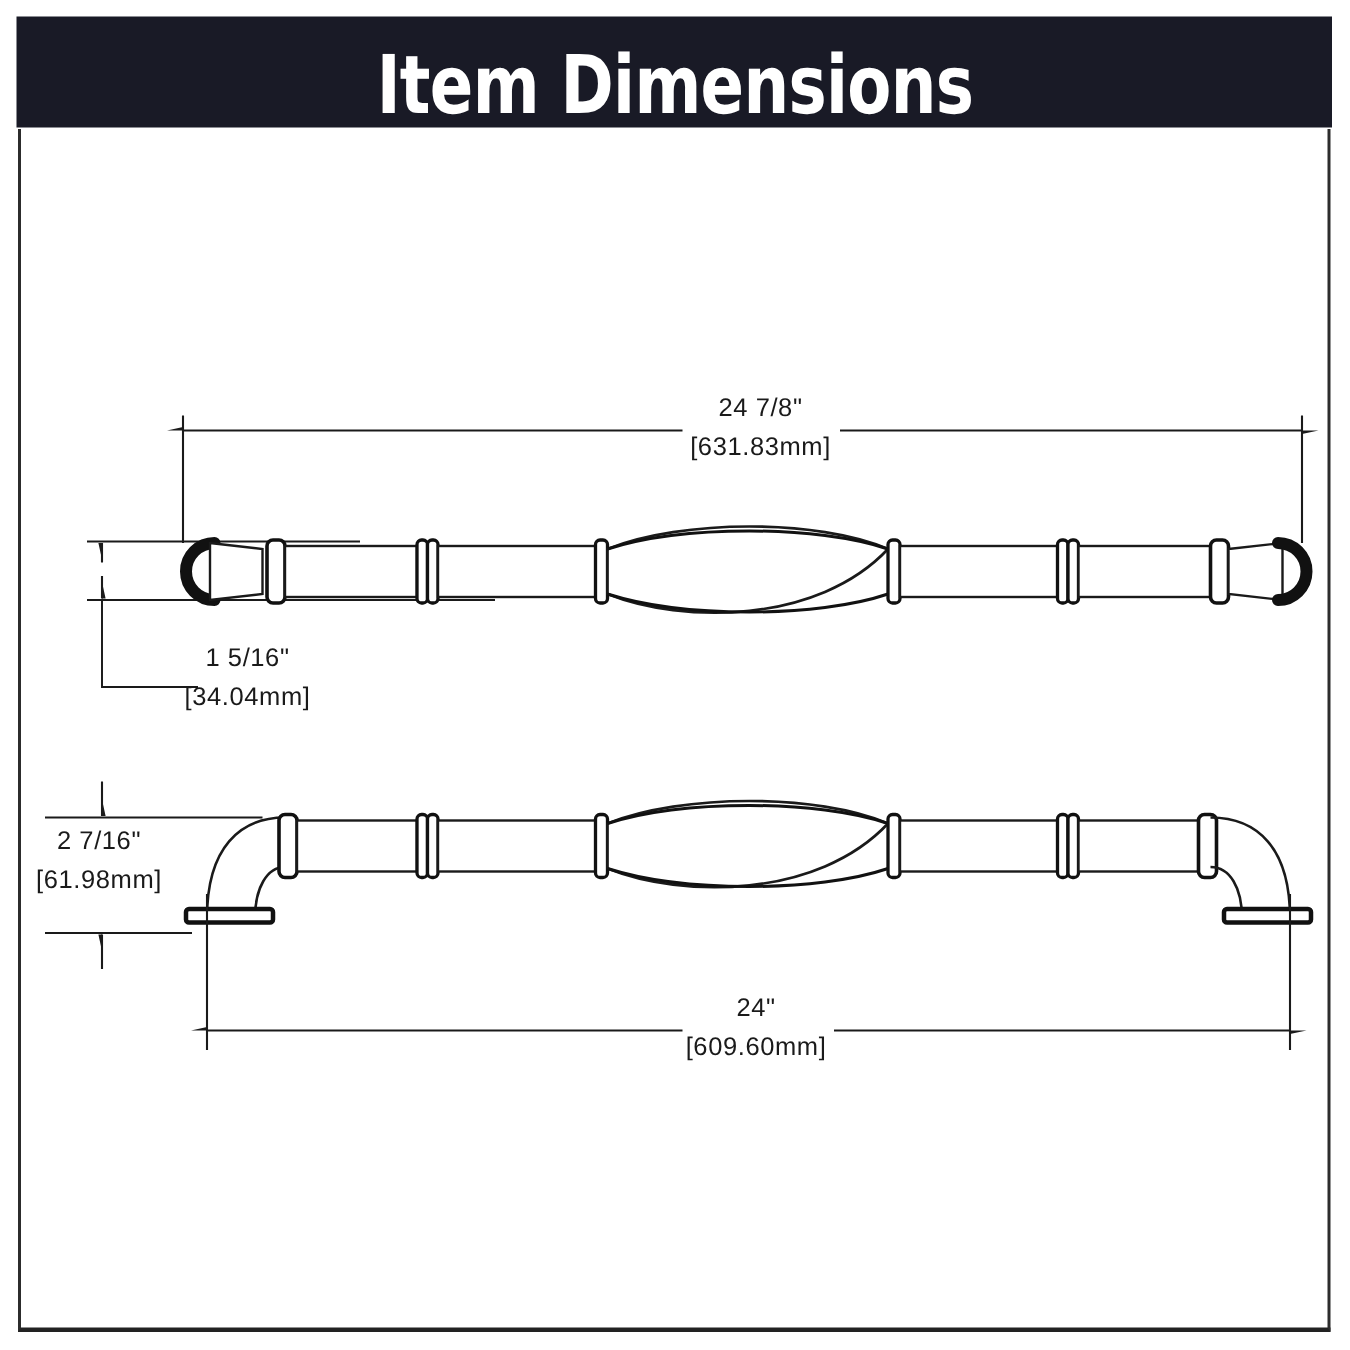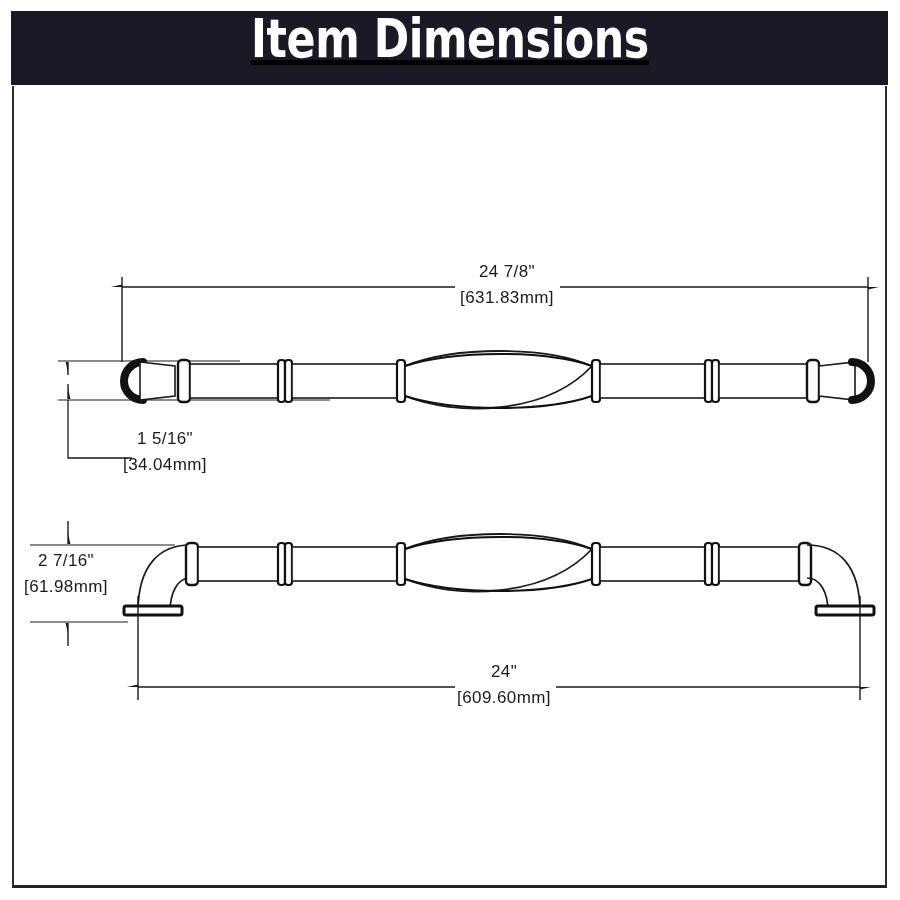--- a/index.html
+++ b/index.html
@@ -21,24 +21,23 @@
   }
   
   .header-bar {
     position: absolute;
     left: 11px;
     top: 11px;
     width: 877px;
     height: 74px;
     background: #191a26;
     display: flex;
-    align-items: flex-start;
+    align-items: flex-end;
     justify-content: center;
     overflow: hidden;
-    text-decoration: underline;
   }
   .header-title {
     color: #ffffff;
     font-family: "Liberation Sans Narrow", "DejaVu Sans Condensed", "Liberation Sans", sans-serif;
     font-weight: bold;
     font-size: 54px;
     line-height: 56px;
     letter-spacing: -0.5px;
     transform: scaleX(0.88);
     white-space: nowrap;

